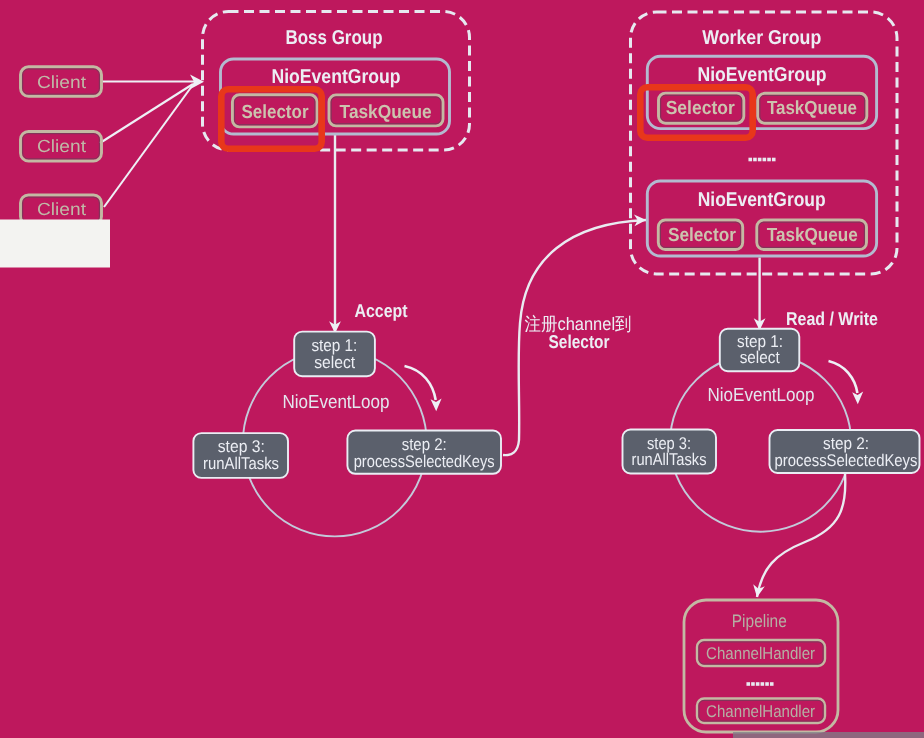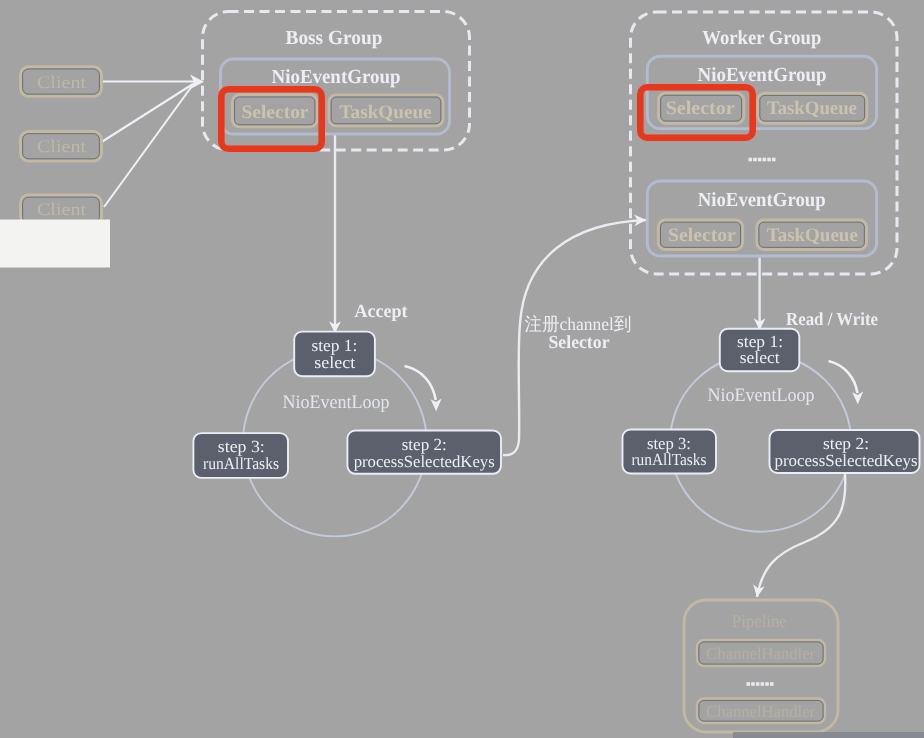--- a/index.html
+++ b/index.html
@@ -1,18 +1,18 @@
 <!DOCTYPE html>
 <html><head>
 <meta charset="utf-8">
 <title>Netty Reactor Diagram</title>
 <style>
   html,body{margin:0;padding:0;background:#5b606c;-webkit-font-smoothing:antialiased;-moz-osx-font-smoothing:grayscale;}
-  #stage{position:relative;-webkit-font-smoothing:antialiased;width:924px;height:738px;background:#a3a3a3;overflow:hidden;
-         font-family:Liberation Serif, serif;}
+  #stage{position:relative;-webkit-font-smoothing:antialiased;width:924px;height:738px;background:#be185d;overflow:hidden;
+         font-family:Liberation Sans, sans-serif;}
   svg{position:absolute;left:0;top:0;}
   text{text-anchor:middle;dominant-baseline:auto;-webkit-font-smoothing:antialiased;text-rendering:geometricPrecision;}
   .t-grouptitle{fill:#eceef4;font-size:20px;font-weight:600;}
   .t-boxtitle{fill:#eceef4;font-size:20px;font-weight:600;}
   .t-gold{fill:#ccc3ae;font-size:19px;font-weight:600;}
   .t-pipeline{fill:#b5b0a4;font-size:18px;font-weight:400;}
   .t-gold-sm{fill:#b5b0a4;font-size:17px;font-weight:400;}
   .t-white-sm{fill:#eceef4;font-size:17px;font-weight:400;}
   .t-client{fill:#c0b8a7;font-size:17.5px;font-weight:500;}
   .t-white-md{fill:#eceef4;font-size:18.5px;font-weight:600;}

